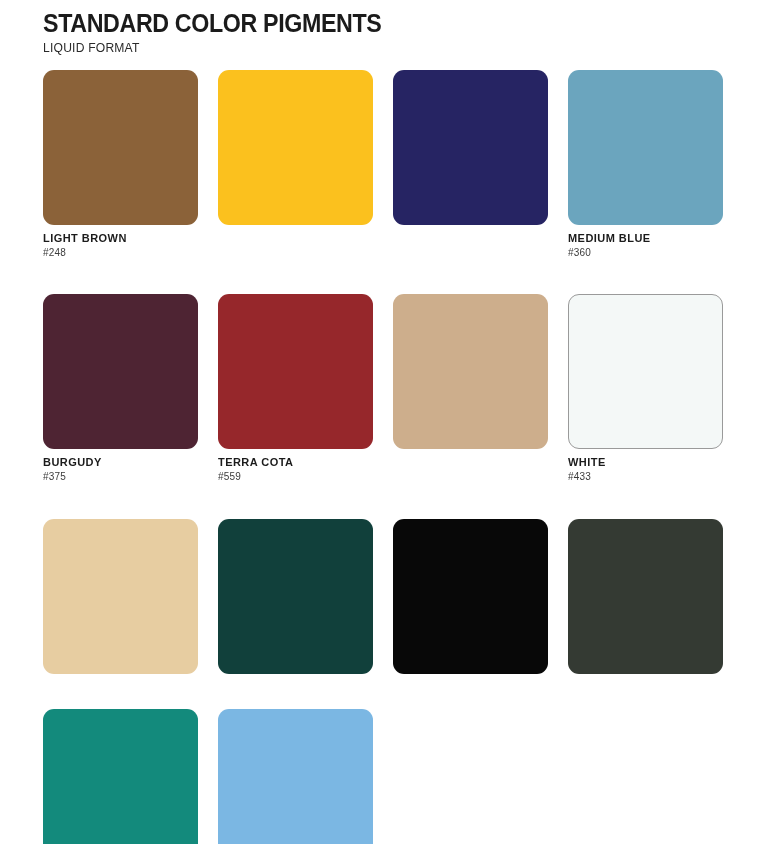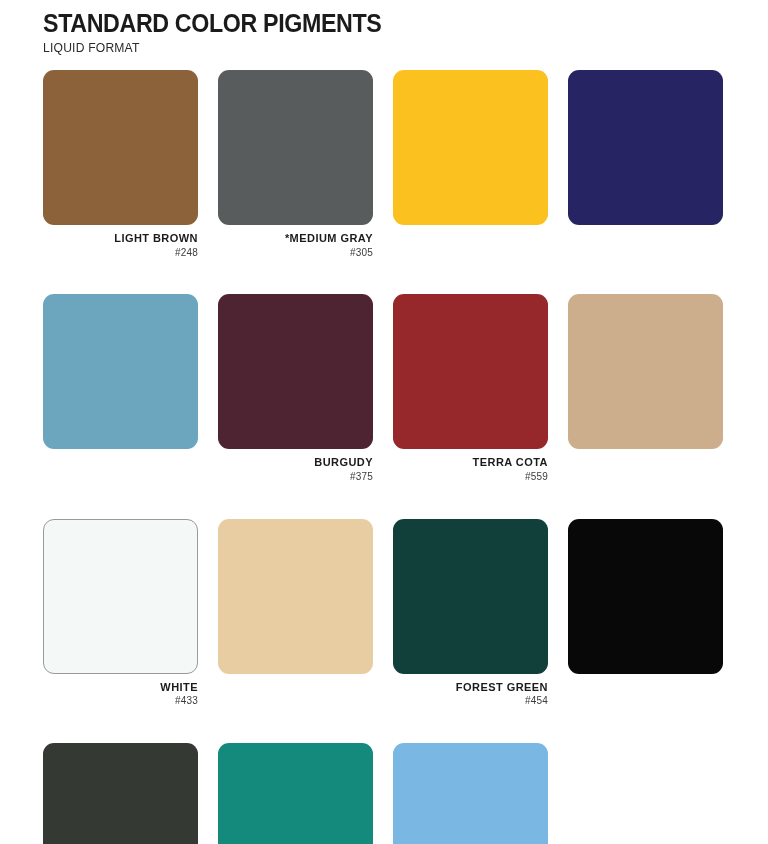--- a/index.html
+++ b/index.html
@@ -72,21 +72,20 @@
     height: 155px;
     border-radius: 11px;
     display: block;
   }
 
   .swatch.outlined {
     border: 1px solid #9a9a9a;
   }
 
   .caption {
-    text-align: right;
     padding-top: 7px;
   }
 
   .cname {
     font-size: 11px;
     font-weight: bold;
     letter-spacing: 0.45px;
     color: #1b1b1b;
     line-height: 1.25;
     white-space: nowrap;
@@ -112,34 +111,31 @@
 
   <div class="grid">
       <div class="cell">
         <div class="swatch" style="background: rgb(139, 98, 57);"></div>
         <div class="caption">
           <div class="cname">LIGHT BROWN</div>
           <div class="ccode">#248</div>
         </div>
       </div>
       <div class="cell">
-        <div class="swatch" style="background: rgb(88, 92, 92);"></div>
-        <div class="caption">
-          <div class="cname">*MEDIUM GRAY</div>
-          <div class="ccode">#305</div>
-        </div>
-      </div>
-      <div class="cell">
         <div class="swatch" style="background: rgb(251, 193, 30);"></div>
       </div>
       <div class="cell">
         <div class="swatch" style="background: rgb(38, 36, 99);"></div>
       </div>
       <div class="cell">
         <div class="swatch" style="background: rgb(107, 165, 190);"></div>
+        <div class="caption">
+          <div class="cname">MEDIUM BLUE</div>
+          <div class="ccode">#360</div>
+        </div>
       </div>
       <div class="cell">
         <div class="swatch" style="background: rgb(78, 36, 51);"></div>
         <div class="caption">
           <div class="cname">BURGUDY</div>
           <div class="ccode">#375</div>
         </div>
       </div>
       <div class="cell">
         <div class="swatch" style="background: rgb(150, 39, 43);"></div>
@@ -156,24 +152,20 @@
         <div class="caption">
           <div class="cname">WHITE</div>
           <div class="ccode">#433</div>
         </div>
       </div>
       <div class="cell">
         <div class="swatch" style="background: rgb(231, 205, 161);"></div>
       </div>
       <div class="cell">
         <div class="swatch" style="background: rgb(17, 64, 59);"></div>
-        <div class="caption">
-          <div class="cname">FOREST GREEN</div>
-          <div class="ccode">#454</div>
-        </div>
       </div>
       <div class="cell">
         <div class="swatch" style="background: rgb(8, 8, 8);"></div>
       </div>
       <div class="cell">
         <div class="swatch" style="background: rgb(52, 58, 51);"></div>
       </div>
       <div class="cell">
         <div class="swatch" style="background: rgb(19, 138, 124);"></div>
       </div>

